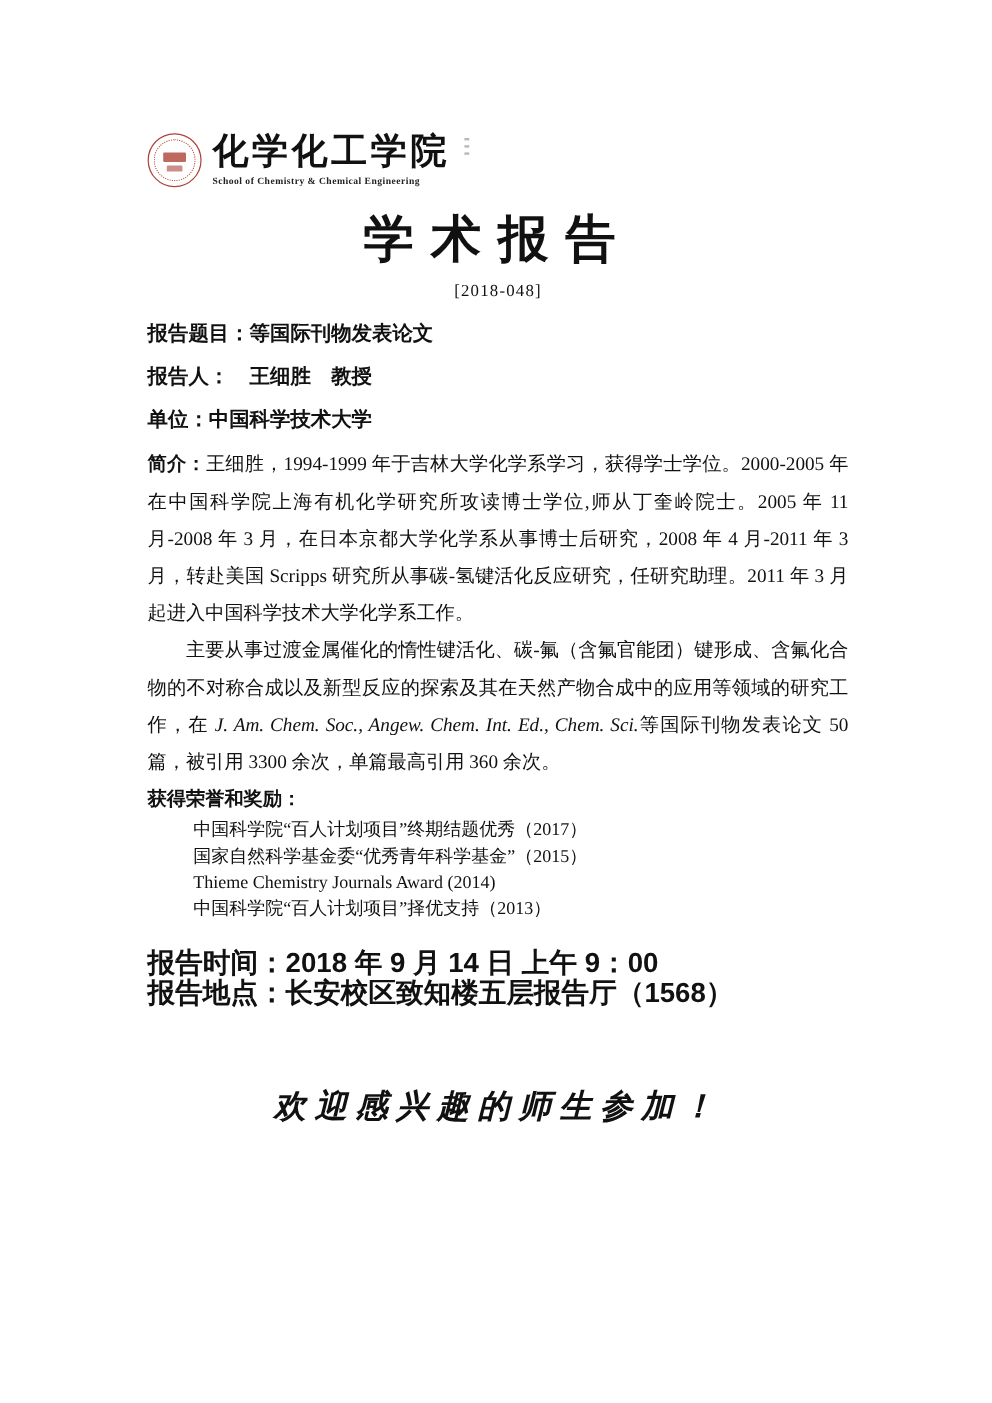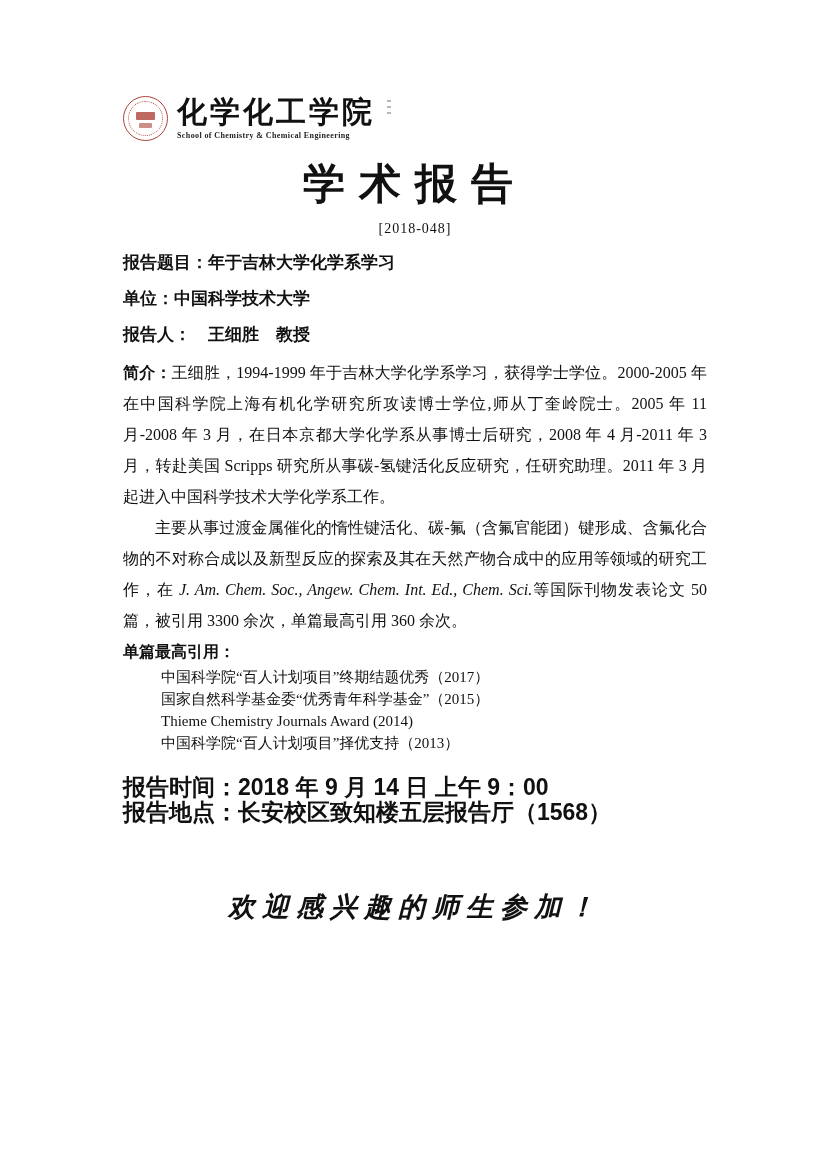--- a/index.html
+++ b/index.html
@@ -7,21 +7,21 @@
     position:relative;
     width:827px; height:1169px;
     background:#ffffff;
     color:#111;
     font-family:"Liberation Serif","DejaVu Serif",serif;
     overflow:hidden;
     margin:0 auto;
   }
   .content {
     position:absolute;
-    left:123px; top:92px;
+    left:123px; top:107px;
     width:584px;
   }
 
   
   .logo-row { display:flex; align-items:center; gap:9px; height:52px; }
   .seal {
     width:45px; height:45px; flex:none;
     border:1.5px solid #ad4338;
     border-radius:50%;
     position:relative;
@@ -158,31 +158,31 @@
         <div class="logo-name">化学化工学院</div>
         <div class="logo-sub">School of Chemistry &amp; Chemical Engineering</div>
       </div>
       <div class="logo-stamp"></div>
     </div>
 
     <div class="title">学术报告</div>
     <div class="report-number">[2018-048]</div>
 
     <div class="info-block">
-      <div class="info-line">报告题目：年于吉林大学化学系学习</div>
+      <div class="info-line">报告题目：等国际刊物发表论文</div>
+      <div class="info-line">报告人：　王细胜　教授</div>
       <div class="info-line">单位：中国科学技术大学</div>
-      <div class="info-line">报告人：　王细胜　教授</div>
     </div>
 
     <div class="bio">
       <p class="p1"><span class="bio-label">简介：</span><span>王细胜，1994-1999 年于吉林大学化学系学习，获得学士学位。2000-2005 年在中国科学院上海有机化学研究所攻读博士学位,师从丁奎岭院士。2005 年 11 月-2008 年 3 月，在日本京都大学化学系从事博士后研究，2008 年 4 月-2011 年 3 月，转赴美国 Scripps 研究所从事碳-氢键活化反应研究，任研究助理。2011 年 3 月起进入中国科学技术大学化学系工作。</span></p>
       <p class="p2"><span>主要从事过渡金属催化的惰性键活化、碳-氟（含氟官能团）键形成、含氟化合物的不对称合成以及新型反应的探索及其在天然产物合成中的应用等领域的研究工作，在 </span><span class="journals">J. Am. Chem. Soc., Angew. Chem. Int. Ed., Chem. Sci.</span><span>等国际刊物发表论文 50 篇，被引用 3300 余次，单篇最高引用 360 余次。</span></p>
     </div>
 
-    <div class="awards-heading">单篇最高引用：</div>
+    <div class="awards-heading">获得荣誉和奖励：</div>
     <ul class="awards-list">
       <li>中国科学院“百人计划项目”终期结题优秀（2017）</li>
       <li>国家自然科学基金委“优秀青年科学基金”（2015）</li>
       <li>Thieme Chemistry Journals Award (2014)</li>
       <li>中国科学院“百人计划项目”择优支持（2013）</li>
     </ul>
 
     <div class="schedule">
       <div class="schedule-line">报告时间：2018 年 9 月 14 日  上午 9：00</div>
       <div class="schedule-line">报告地点：长安校区致知楼五层报告厅（1568）</div>

